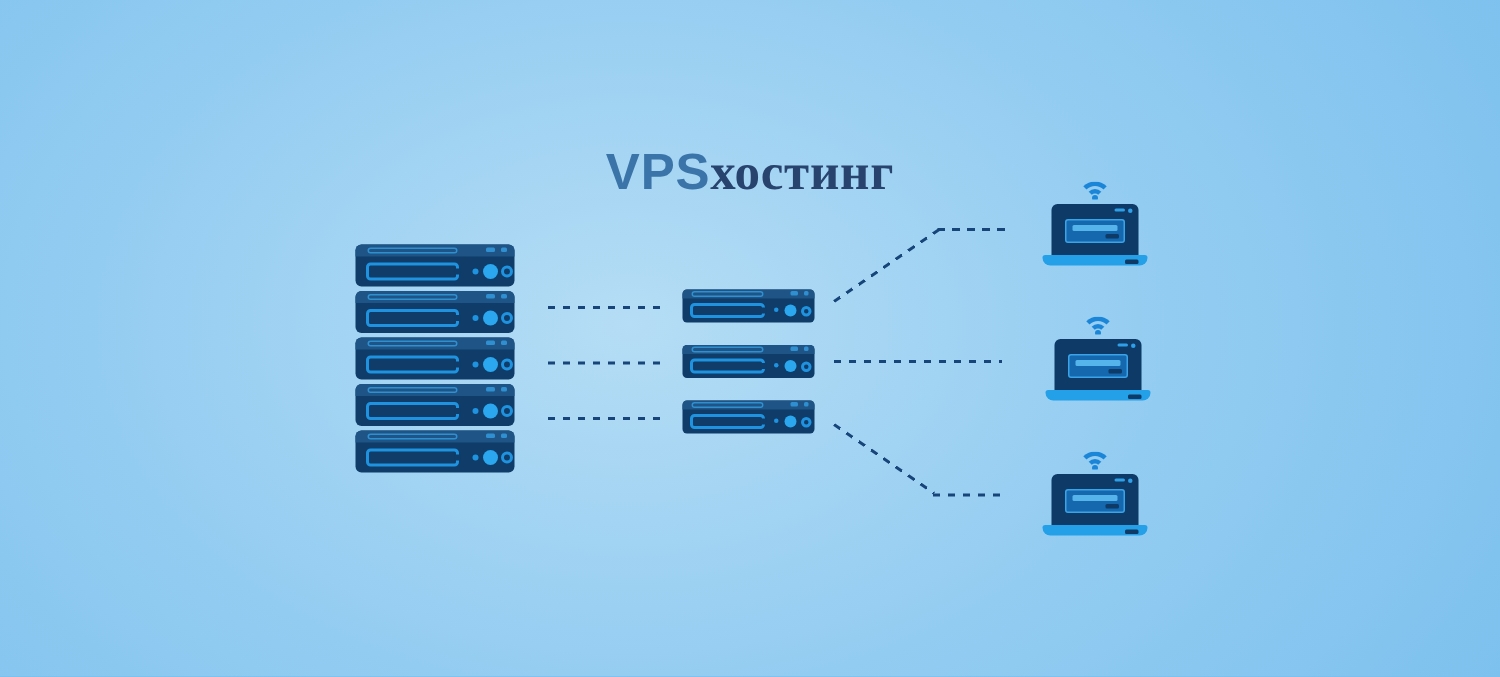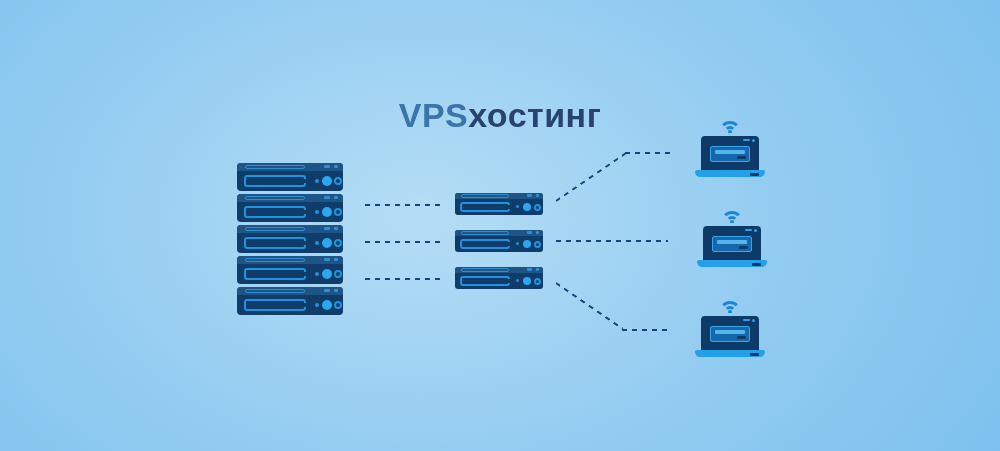--- a/index.html
+++ b/index.html
@@ -17,21 +17,21 @@
   
   .title {
     position: absolute;
     top: 96px; left: 0; right: 0;
     text-align: center;
     font-weight: bold;
     font-size: 34px;
     letter-spacing: 0.5px;
   }
   .title .t-vps  { color: #3a74a8; }
-  .title .t-rest { color: #27436e; }
+  .title .t-rest { color: #27436e; font-family: Liberation Serif, serif; }
 
   
   .rack {
     position: absolute; left: 237px; top: 163px;
     width: 106px;
     display: flex; flex-direction: column; gap: 3px;
   }
   .rack-unit {
     position: relative;
     width: 106px; height: 28px;

